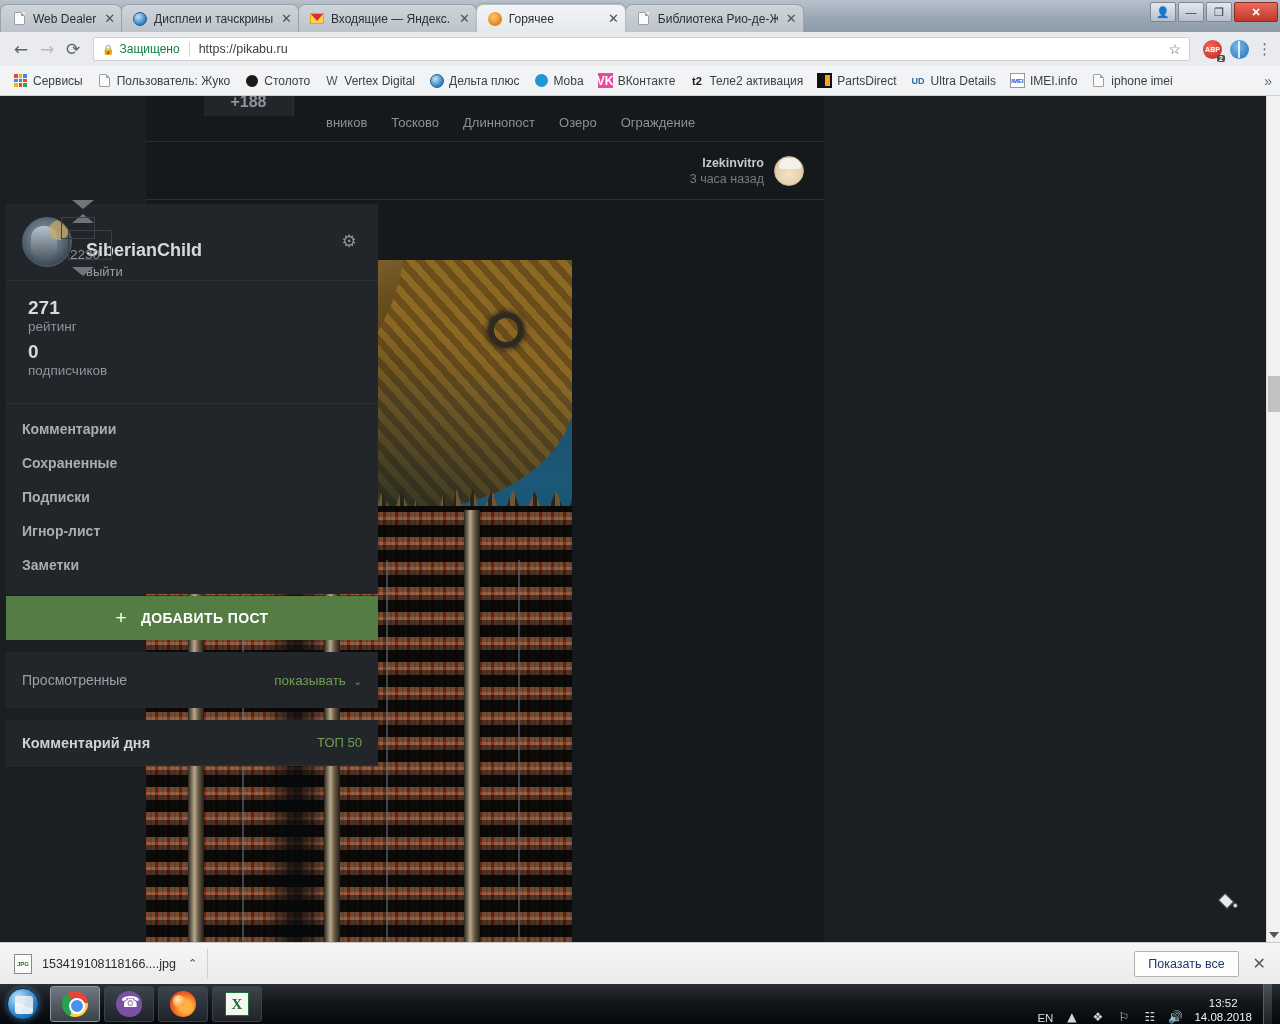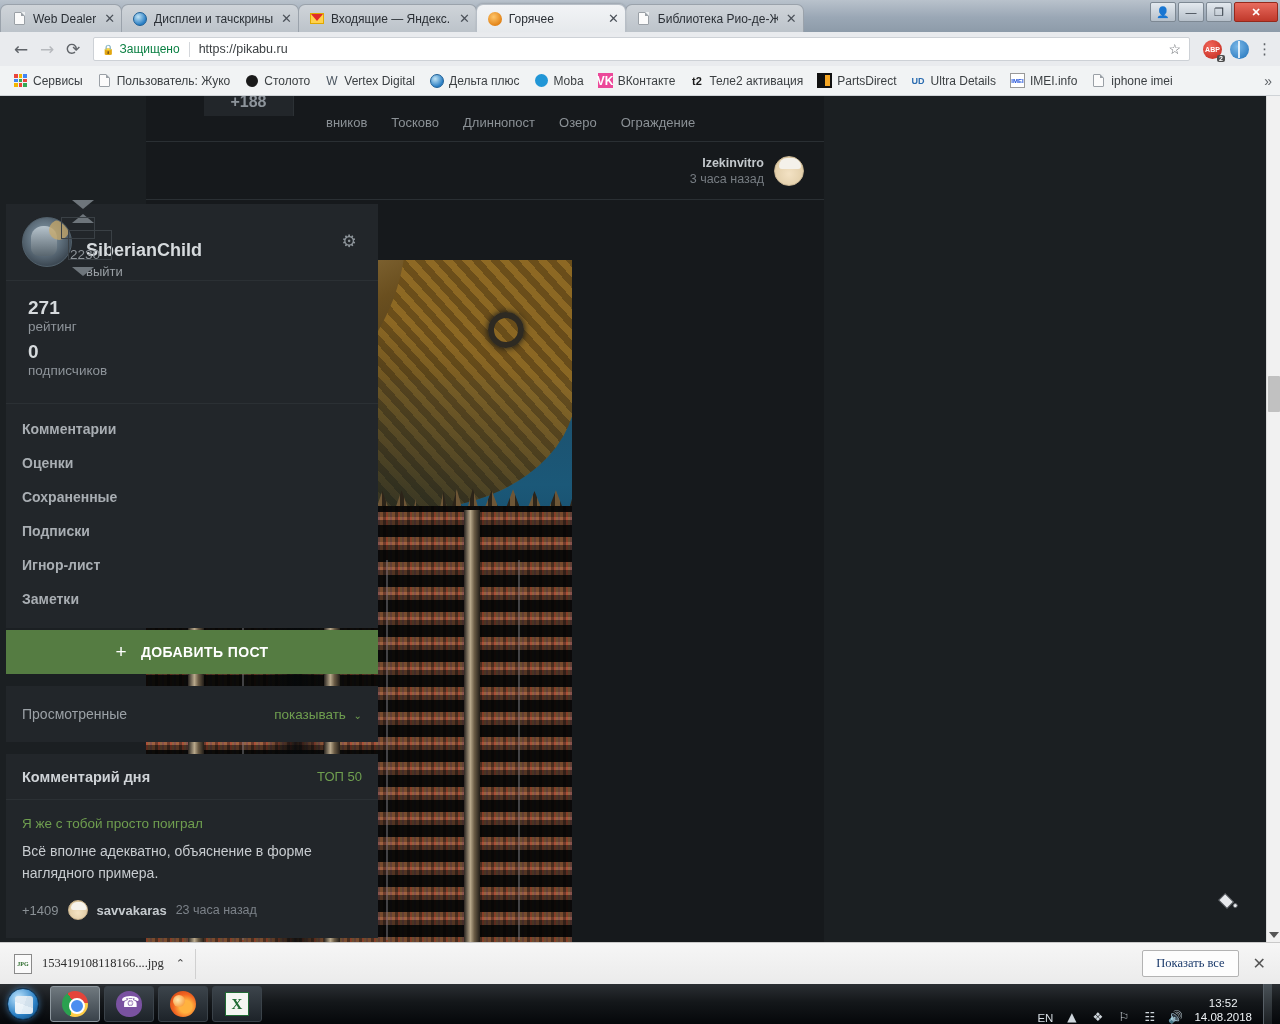--- a/index.html
+++ b/index.html
@@ -267,21 +267,21 @@
   .vthumb { position:absolute; left:1px; top: 280px; width: 12px; height: 36px; background:#c1c1c1; border-radius:1px; }
   .vscroll .arrow { position:absolute; left:2px; width:0; height:0;
     border-left:5px solid transparent; border-right:5px solid transparent; }
   .vscroll .arrow.dn { bottom: 4px; border-top: 6px solid #555; }
 
   .paint-cursor { position:absolute; left: 1216px; top: 890px; width: 22px; height: 22px; z-index: 60; }
 
   
   .dlbar { position: absolute; left: 0; top: 942px; width: 1280px; height: 42px;
     background: linear-gradient(#f6f6f6,#ebebeb); border-top: 1px solid #c9c9c9;
-    display: flex; align-items: center; padding: 0 10px; font-family: Liberation Serif, serif; }
+    display: flex; align-items: center; padding: 0 10px; }
   .dl-item { display: flex; align-items: center; gap: 10px; padding: 0 10px 0 4px;
     border-right: 1px solid #d0d0d0; height: 30px; }
   .dl-ico { width: 18px; height: 20px; background: #fafafa; border: 1px solid #8a8a8a; position: relative;
     display:flex; align-items:center; justify-content:center; font-size: 6px; color:#2a6b2a; font-weight:bold; }
   .dl-name { font-size: 12.5px; color: #2b2b2b; }
   .dl-chev { font-size: 11px; color: #444; margin-left: 2px; }
   .dl-showall { margin-left: auto; border: 1px solid #b3b3b3; border-radius: 2px; background: #fdfdfd;
     padding: 5px 13px; font-size: 12.5px; color: #1b3a6b; }
   .dl-close { margin-left: 14px; margin-right: 4px; font-size: 16px; color: #555; }
 
@@ -559,23 +559,20 @@
         <div class="ghost" style="left:64px;top:43px">2230</div>
         <div class="tri up" style="left:66px;top:10px"></div>
         <div class="tri down" style="left:66px;top:63px"></div>
       </div>
 
       <div class="panel menu">
         <div class="menu-item">
           <span>Комментарии</span>
         </div>
         <div class="menu-item">
-          <span>Оценки</span>
-        </div>
-        <div class="menu-item">
           <span>Сохраненные</span>
         </div>
         <div class="menu-item">
           <span>Подписки</span>
         </div>
         <div class="menu-item">
           <span>Игнор-лист</span>
         </div>
         <div class="menu-item">
           <span>Заметки</span>
@@ -593,30 +590,20 @@
         <span class="viewed-act">
           <span>показывать</span>
           <span class="chev">⌄</span>
         </span>
       </div>
 
       <div class="panel codb">
         <div class="codb-head">
           <span class="codb-title">Комментарий дня</span>
           <span class="codb-top">ТОП 50</span>
-        </div>
-        <div class="codb-body">
-          <div class="codb-link">Я же с тобой просто поиграл</div>
-          <div class="codb-text">Всё вполне адекватно, объяснение в форме наглядного примера.</div>
-          <div class="codb-foot">
-            <span class="codb-score">+1409</span>
-            <span class="codb-av"></span>
-            <span class="codb-user">savvakaras</span>
-            <span class="codb-time">23 часа назад</span>
-          </div>
         </div>
       </div>
 
     </div>
   </div>
 
   <div class="vscroll">
     <div class="vthumb"></div>
     <span class="arrow dn"></span>
   </div>

